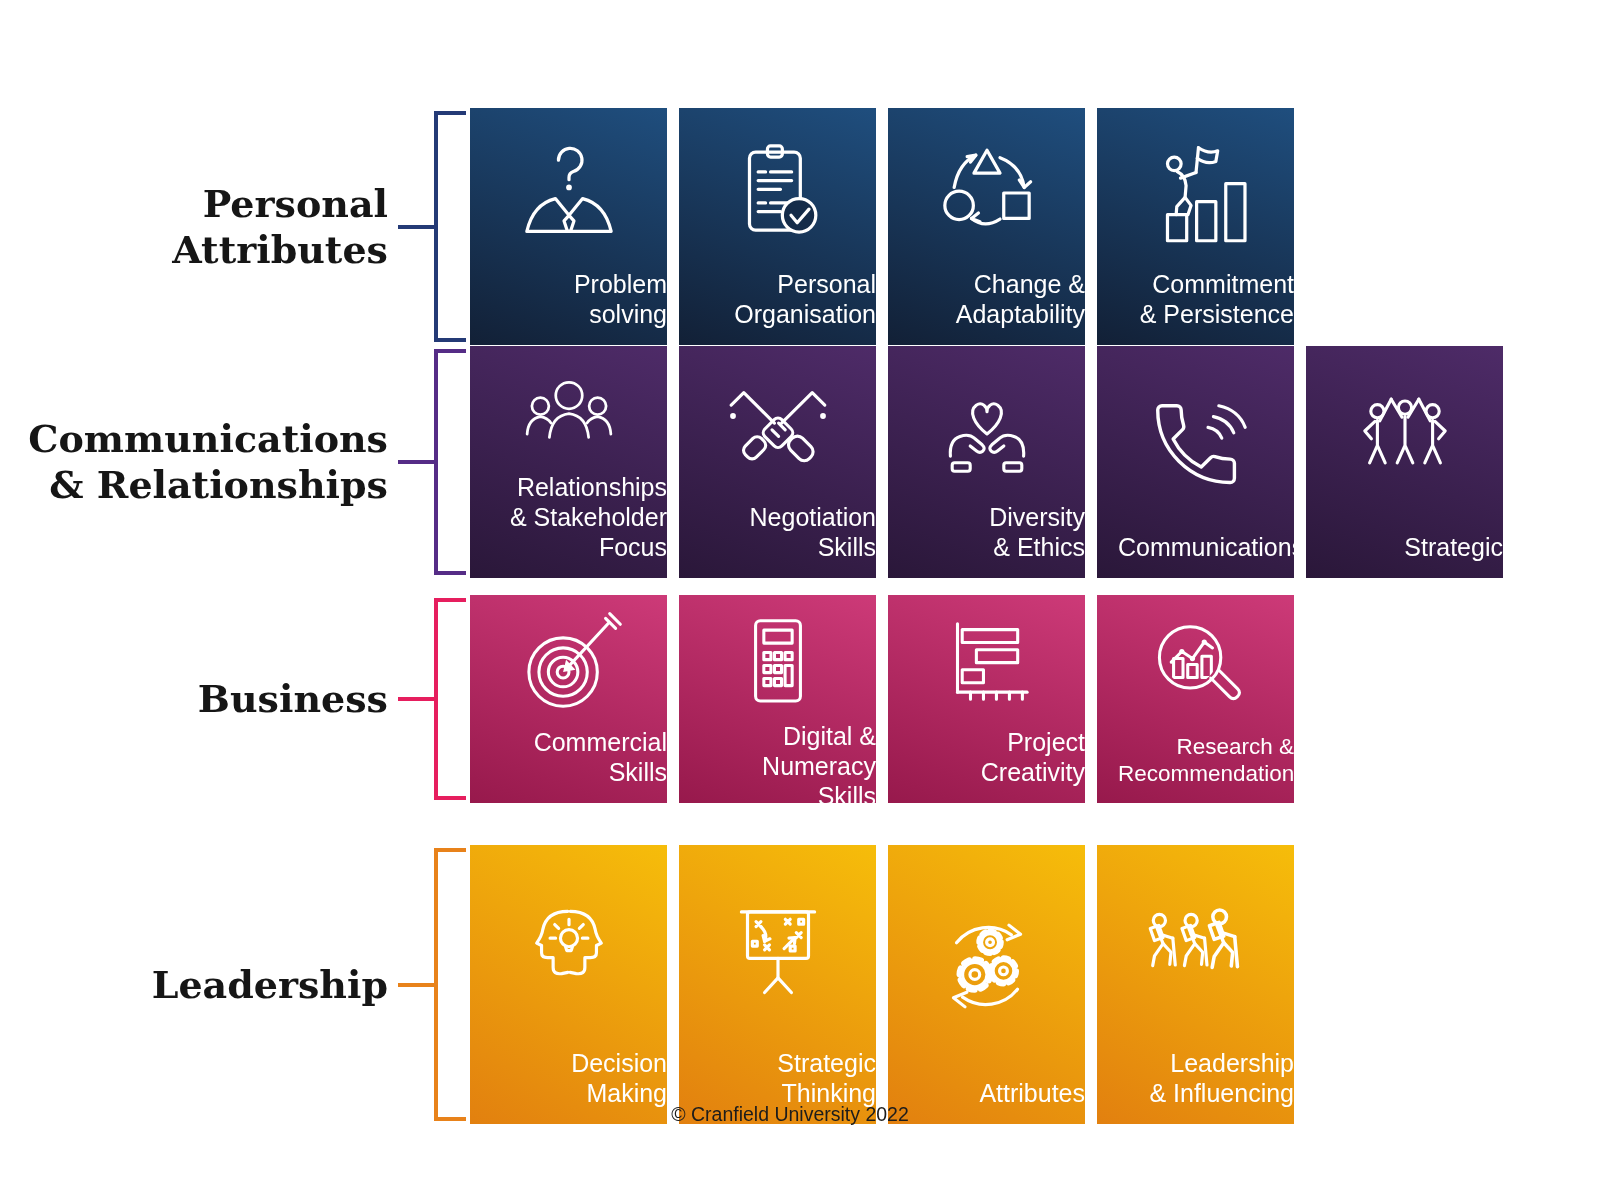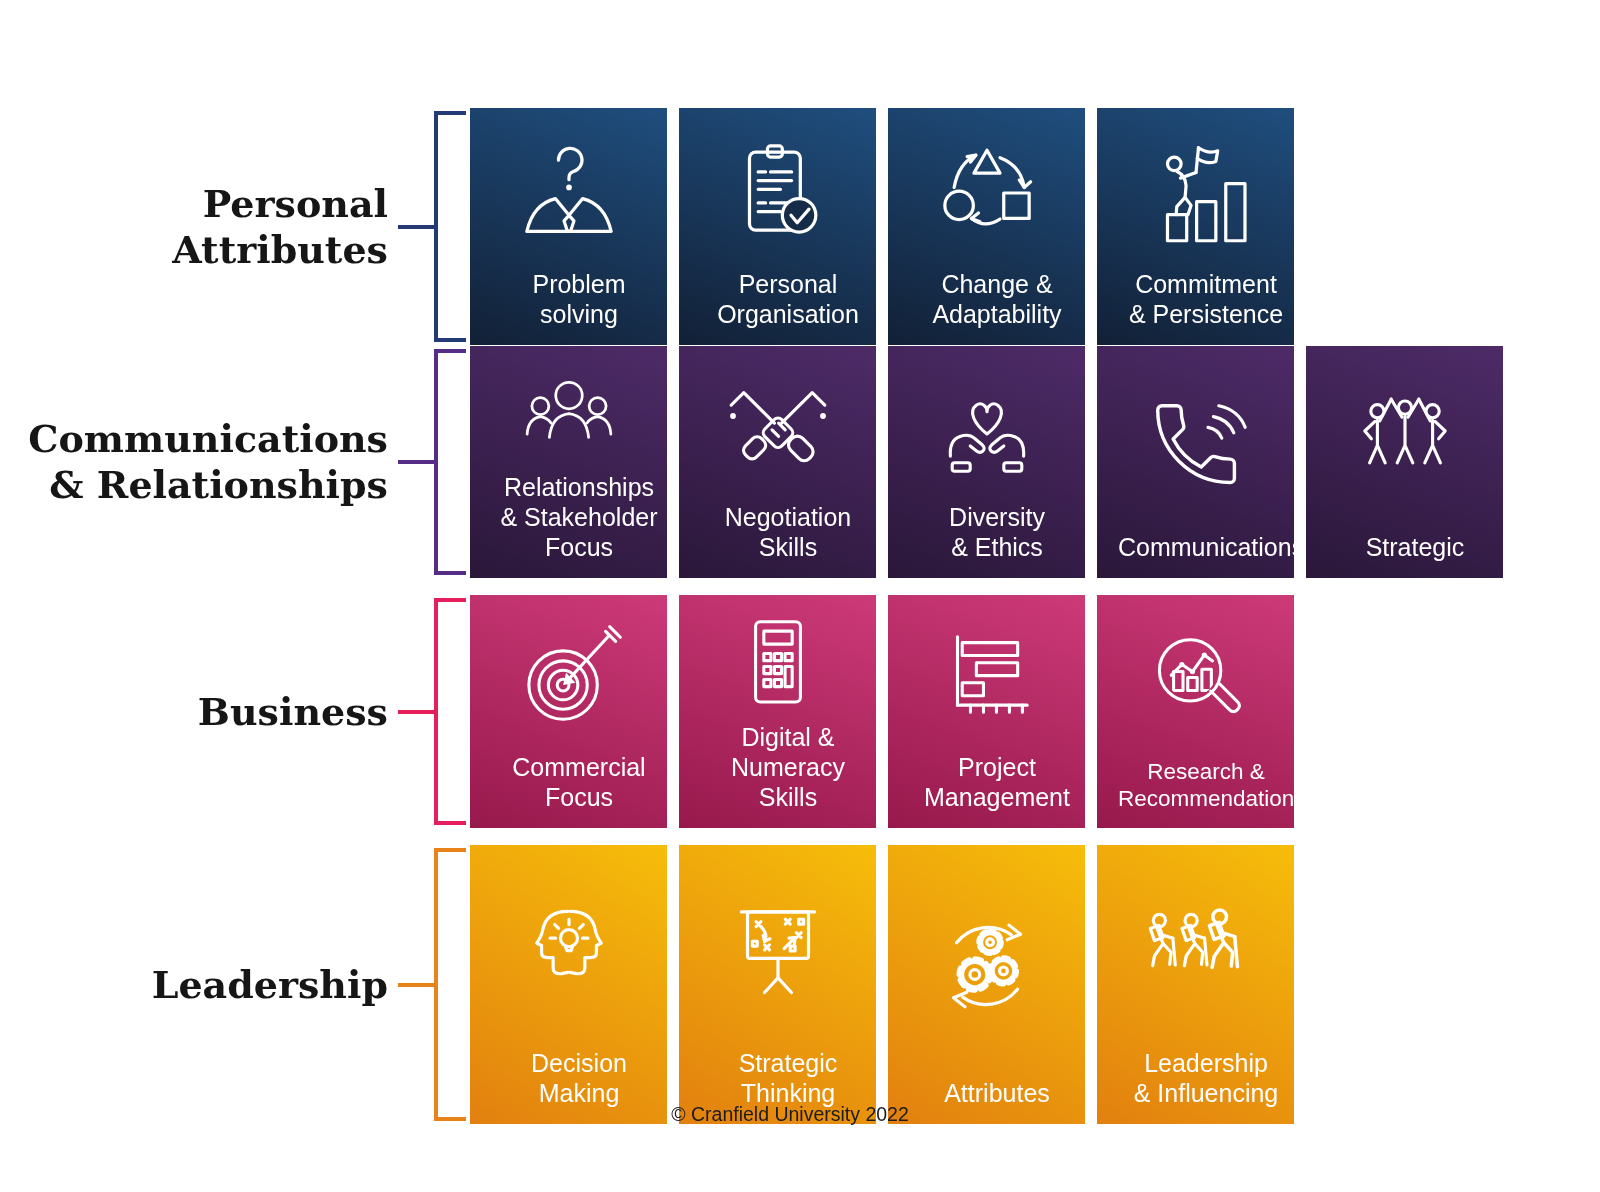--- a/index.html
+++ b/index.html
@@ -43,21 +43,21 @@
     width:197px; height:100%;
     background:var(--grad);
     display:flex; flex-direction:column;
   }
   .tile-icon { flex:1; display:flex; align-items:center; justify-content:center; padding-top:8px; }
   .tile-icon svg {
     fill:none; stroke:#ffffff; stroke-width:2.6;
     stroke-linecap:round; stroke-linejoin:round;
   }
   .tile-label {
-    text-align:center; color:#ffffff; font-size:25px; line-height:1.2;
+    text-align:right; color:#ffffff; font-size:25px; line-height:1.2;
     padding-bottom:16px; white-space:pre-line;padding-left:21px;
   }
   .tile-label.sm { font-size:22.5px; }
 
   .footer {
     position:absolute; top:1103px; left:0; width:1600px; text-align:center;
     transform:translateX(-10px);
     font-size:19.5px; color:#1c1c1c;
   }
 </style>
@@ -219,40 +219,40 @@
           <path d="M71 31.5 L61.5 13.5 M75 32 l8.5 8 l-5.5 6.5"></path>
           <path d="M73 31 v21 M73 52 l-6.5 14.5 M73 52 l6.5 14.5"></path>
         </svg>
       </div>
       <div class="tile-label">Strategic</div>
     </div>
 
   </div>
 </section>
 
-<section class="group g2" style="top:595px;height:233px">
+<section class="group g2" style="top:595px;height:208px">
   <div class="cat-label">Business</div>
   <div class="connector"></div>
   <div class="bracket"></div>
   <div class="tiles">
 
     <div class="tile">
       <div class="tile-icon">
         <svg viewBox="0 0 100 100" width="118" height="118">
           <circle cx="45" cy="56" r="29"></circle>
             <circle cx="45" cy="56" r="20.5"></circle>
           <circle cx="45" cy="56" r="12.5"></circle>
             <circle cx="45" cy="56" r="5"></circle>
           <line x1="47.5" y1="53.5" x2="84" y2="14"></line>
           <path d="M45 56 l10.5 -2 l-8 -8.5 Z" fill="#fff" stroke="none"></path>
           <path d="M81 10.5 l8.5 8.5 M84.5 6.5 l9 9"></path>
         </svg>
       </div>
       <div class="tile-label">Commercial
-Focus</div>
+Skills</div>
     </div>
 
     <div class="tile">
       <div class="tile-icon">
         <svg viewBox="0 0 100 100" width="118" height="118">
           <rect x="31" y="15" width="38" height="68" rx="4"></rect>
           <rect x="38" y="23" width="24" height="11"></rect>
           <rect x="38" y="42" width="6" height="6"></rect>
             <rect x="47" y="42" width="6" height="6"></rect>
             <rect x="56" y="42" width="6" height="6"></rect>
@@ -272,21 +272,21 @@
         <svg viewBox="0 0 100 100" width="118" height="118">
           <line x1="25" y1="15" x2="25" y2="73"></line>
           <line x1="25" y1="73" x2="84" y2="73"></line>
           <path d="M36 73 v6 M47 73 v6 M58 73 v6 M69 73 v6 M80 73 v6"></path>
           <rect x="29" y="20" width="47" height="11"></rect>
           <rect x="41" y="37" width="35" height="11"></rect>
           <rect x="29" y="54" width="18" height="11"></rect>
         </svg>
       </div>
       <div class="tile-label">Project
-Management</div>
+Creativity</div>
     </div>
 
     <div class="tile">
       <div class="tile-icon">
         <svg viewBox="0 0 100 100" width="118" height="118">
           <circle cx="45" cy="41" r="26"></circle>
           <path d="M62.5 58.5 l16 16 q3.2 3.2 6.6 -0.2 q3.4 -3.4 0.2 -6.6 l-16 -16"></path>
           <clipPath id="rmclip">
               <circle cx="45" cy="41" r="23"></circle>
             </clipPath>

